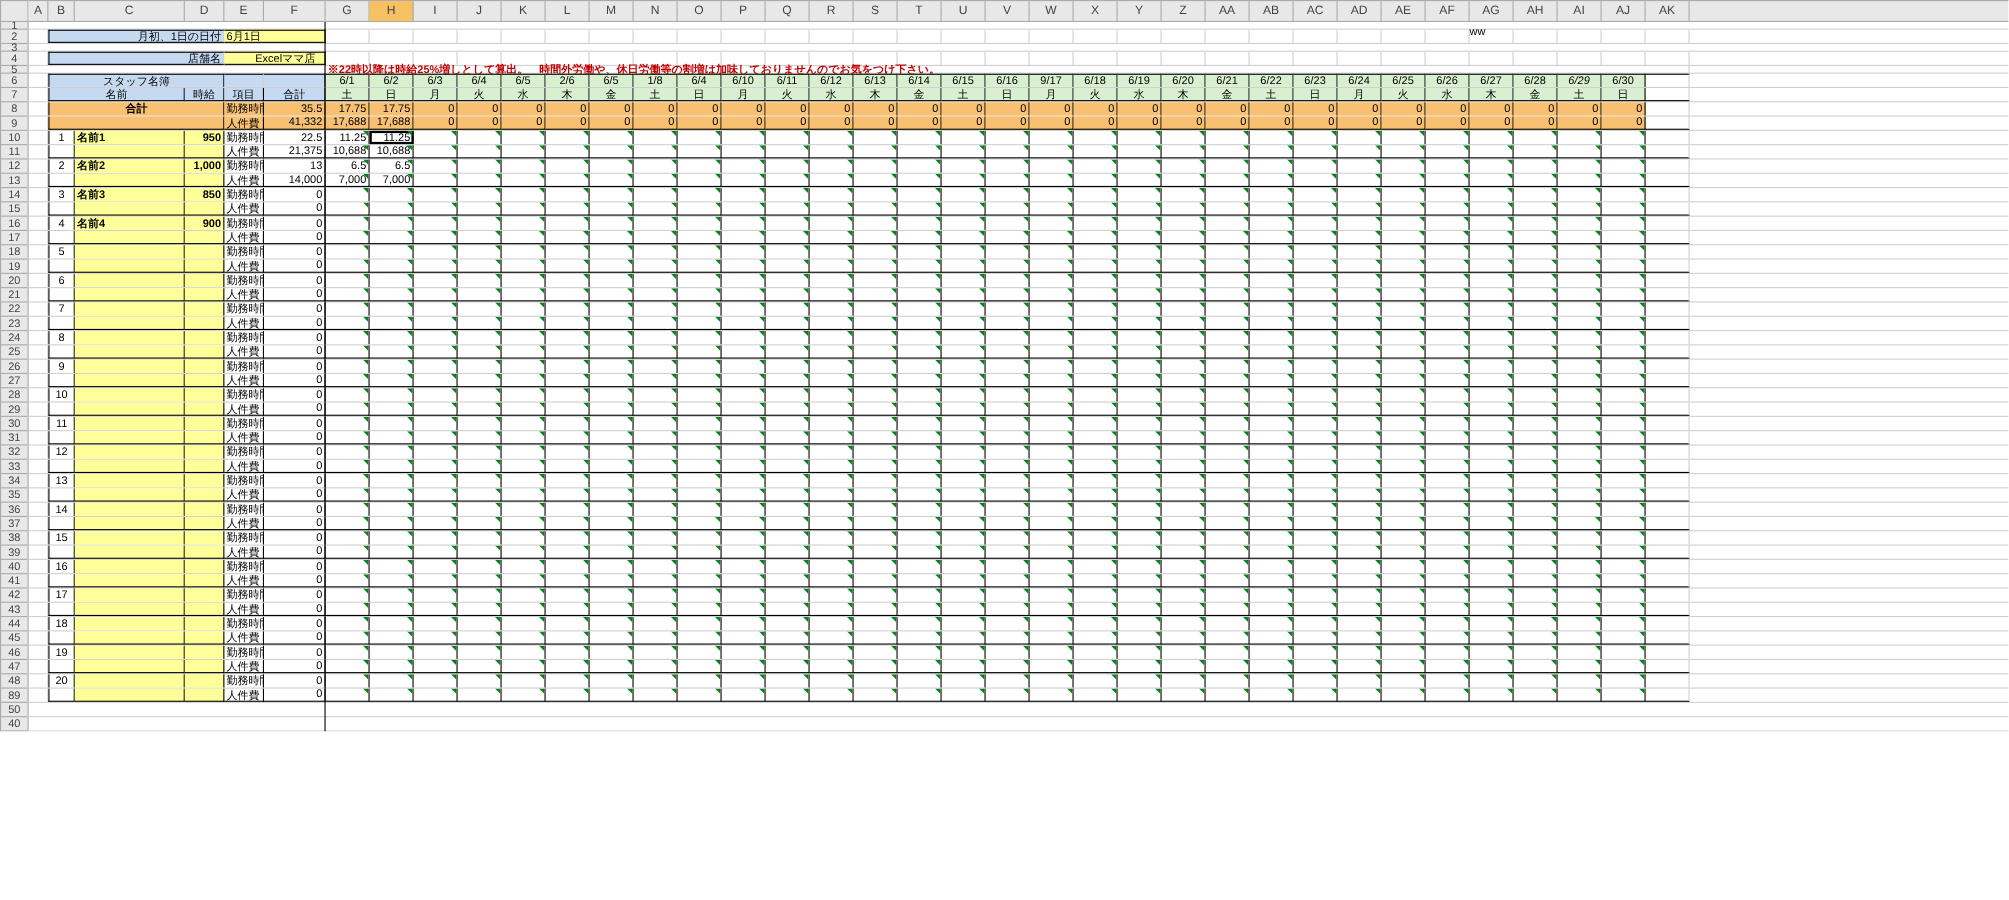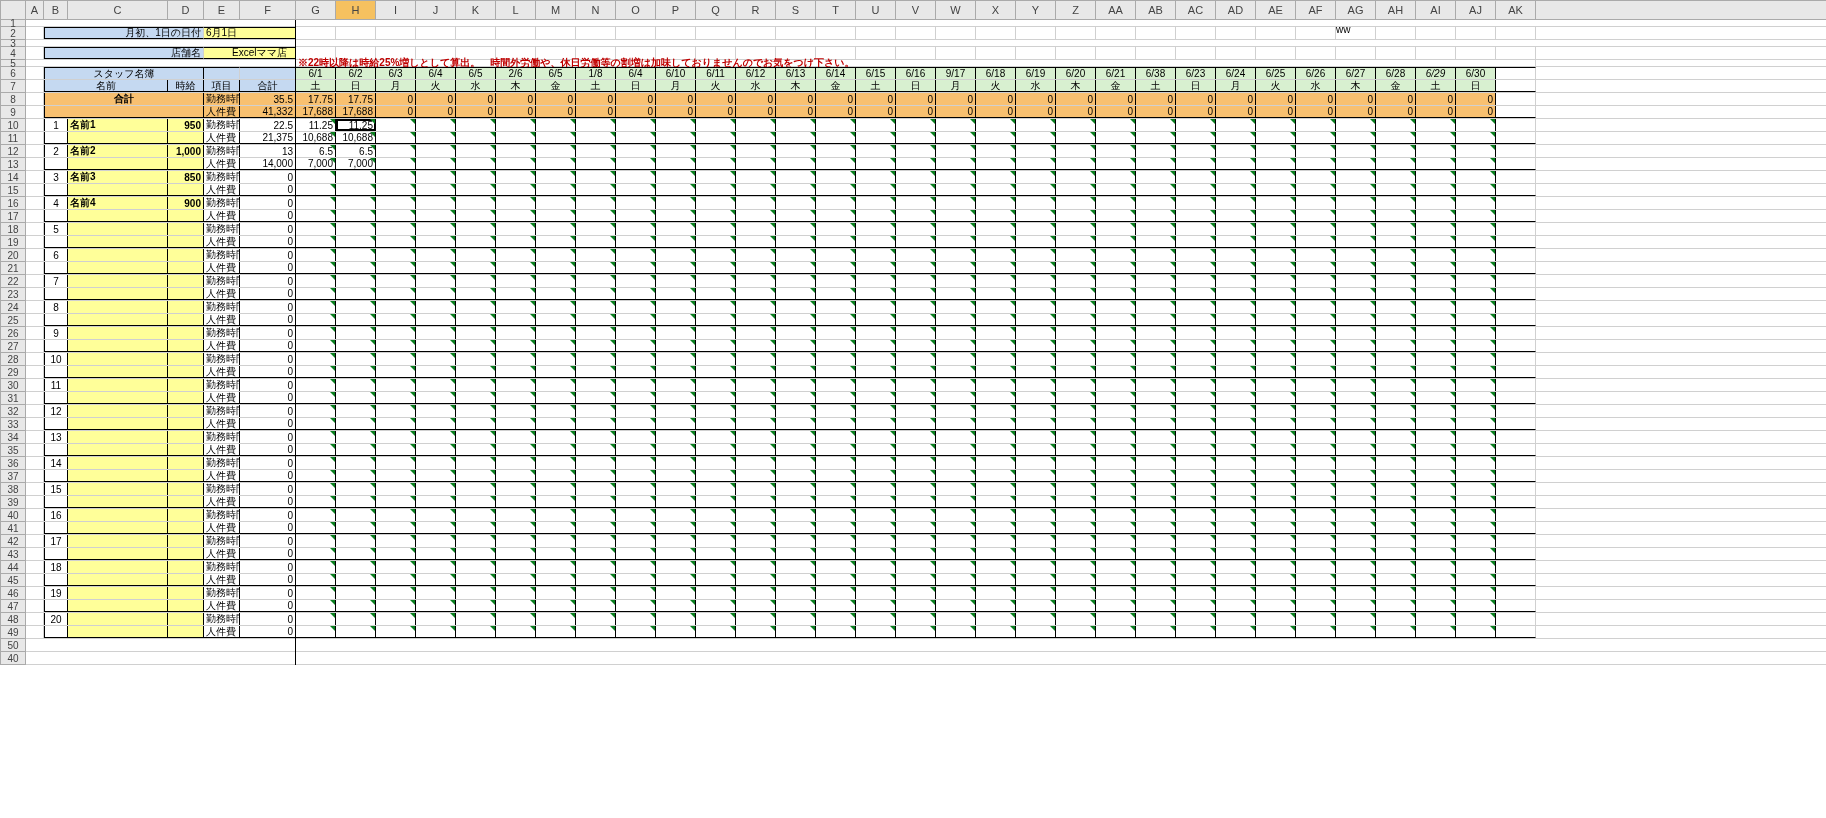--- a/index.html
+++ b/index.html
@@ -121,21 +121,21 @@
       <div class="rh">39</div>
       <div class="rh">40</div>
       <div class="rh">41</div>
       <div class="rh">42</div>
       <div class="rh">43</div>
       <div class="rh">44</div>
       <div class="rh">45</div>
       <div class="rh">46</div>
       <div class="rh">47</div>
       <div class="rh">48</div>
-      <div class="rh">49</div>
+      <div class="rh">89</div>
       <div class="rh">50</div>
       <div class="rh">40</div>
     </div>
   <div class="grid" id="grid">
       <div class="row g"></div>
       <div class="row">
         <div class="c " style="width: 18px;"></div>
         <div class="c blu bd-t bd-b bd-l r" style="width: 160px;">月初、1日の日付</div>
         <div class="c yel bd-t bd-b bd-r" style="width: 92px;">6月1日</div>
         <div class="c " style="width: 40px;"></div>
@@ -231,21 +231,21 @@
         <div class="c grn ctr bd-t bd-r" style="width: 40px;">6/12</div>
         <div class="c grn ctr bd-t bd-r" style="width: 40px;">6/13</div>
         <div class="c grn ctr bd-t bd-r" style="width: 40px;">6/14</div>
         <div class="c grn ctr bd-t bd-r" style="width: 40px;">6/15</div>
         <div class="c grn ctr bd-t bd-r" style="width: 40px;">6/16</div>
         <div class="c grn ctr bd-t bd-r" style="width: 40px;">9/17</div>
         <div class="c grn ctr bd-t bd-r" style="width: 40px;">6/18</div>
         <div class="c grn ctr bd-t bd-r" style="width: 40px;">6/19</div>
         <div class="c grn ctr bd-t bd-r" style="width: 40px;">6/20</div>
         <div class="c grn ctr bd-t bd-r" style="width: 40px;">6/21</div>
-        <div class="c grn ctr bd-t bd-r" style="width: 40px;">6/38</div>
+        <div class="c grn ctr bd-t bd-r" style="width: 40px;">6/22</div>
         <div class="c grn ctr bd-t bd-r" style="width: 40px;">6/23</div>
         <div class="c grn ctr bd-t bd-r" style="width: 40px;">6/24</div>
         <div class="c grn ctr bd-t bd-r" style="width: 40px;">6/25</div>
         <div class="c grn ctr bd-t bd-r" style="width: 40px;">6/26</div>
         <div class="c grn ctr bd-t bd-r" style="width: 40px;">6/27</div>
         <div class="c grn ctr bd-t bd-r" style="width: 40px;">6/28</div>
         <div class="c grn ctr bd-t bd-r" style="width: 40px; font-style: italic;">6/29</div>
         <div class="c grn ctr bd-t bd-r" style="width: 40px;">6/30</div>
         <div class="c bd-t" style="width: 40px;"></div>
       </div>

